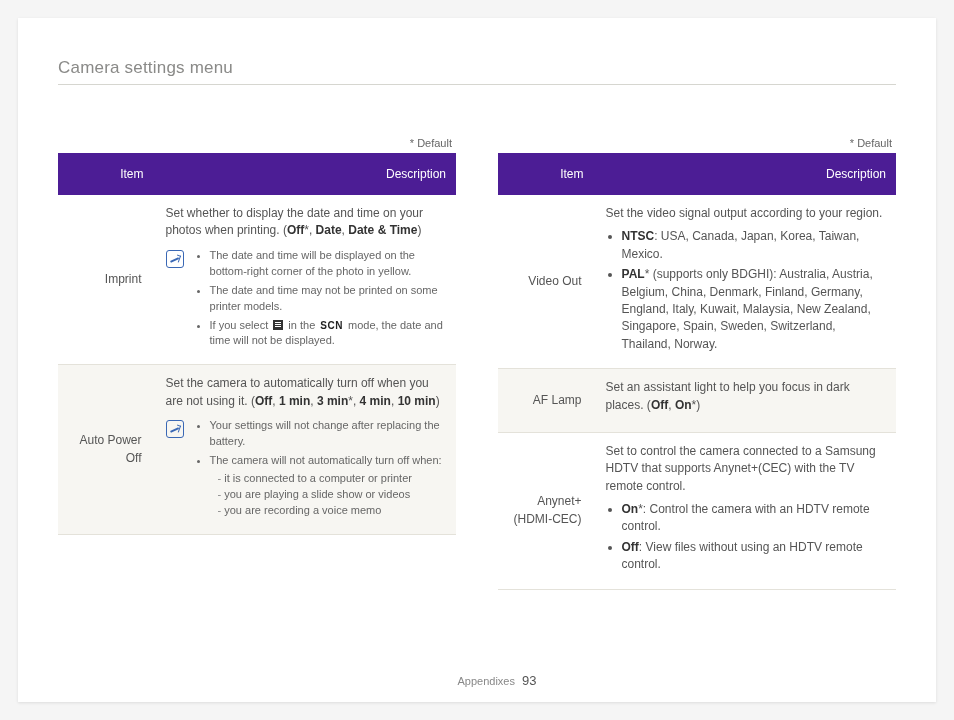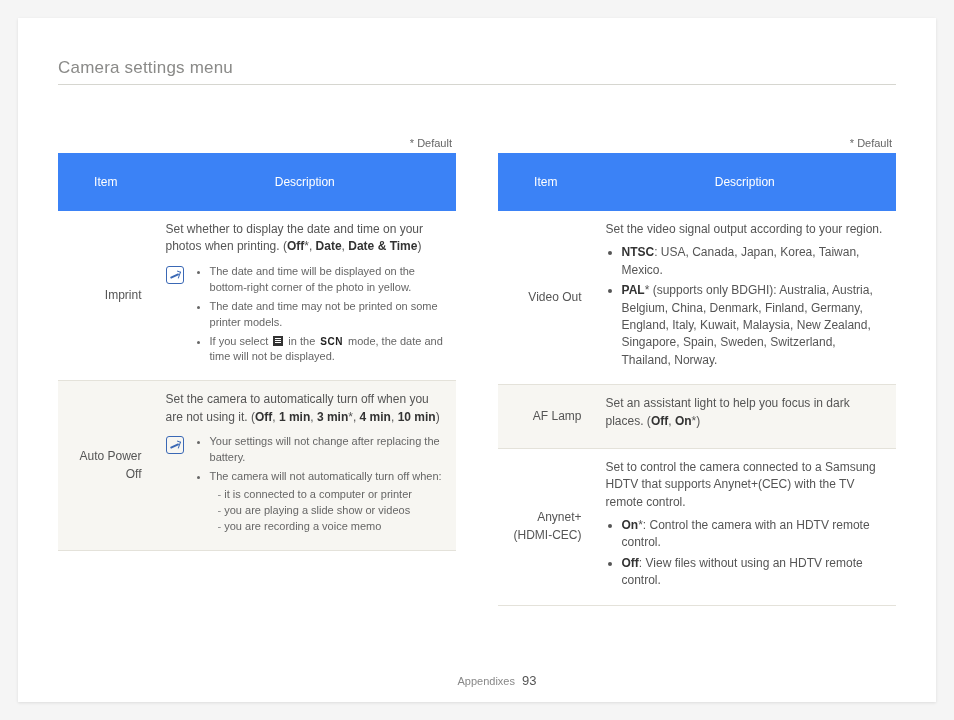--- a/index.html
+++ b/index.html
@@ -43,25 +43,25 @@
     text-align: right;
     margin: 0 4px 4px 0;
   }
   table.settings {
     width: 100%;
     border-collapse: collapse;
     font-size: 12px;
     color: #555;
   }
   .settings thead th {
-    background: #3b82f6;
+    background: #4c1d95;
     color: #ffffff;
     font-weight: 400;
-    text-align: center;
-    padding: 22px 10px;
+    text-align: right;
+    padding: 14px 10px;
     font-size: 12px;
   }
   .settings thead th.col-item { width: 24%; }
   .settings tbody tr { vertical-align: top; }
   .settings tbody tr.alt td { background: #f7f6f2; }
   .settings td {
     border-bottom: 1px solid #e4e2da;
     padding: 10px 12px 12px 12px;
     line-height: 1.45;
   }

